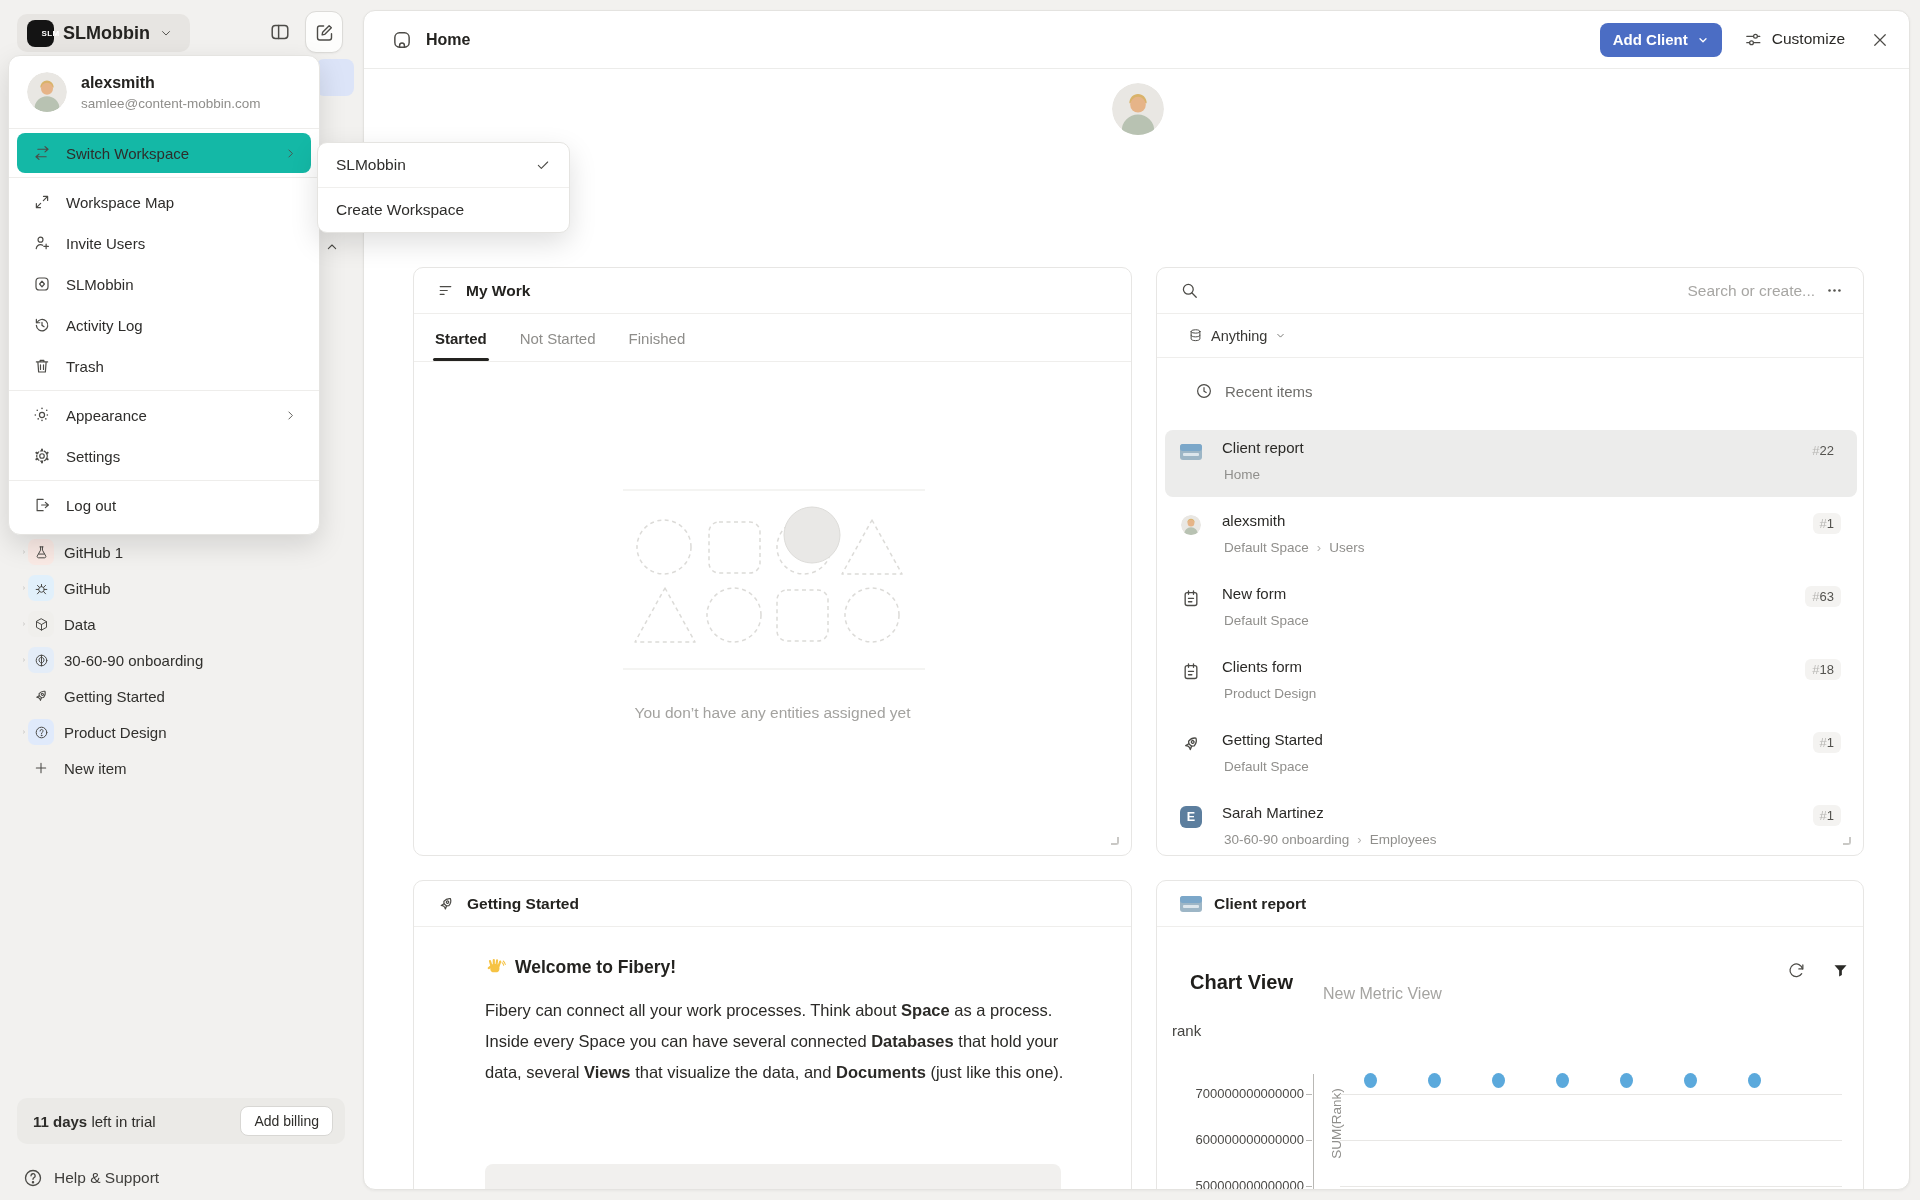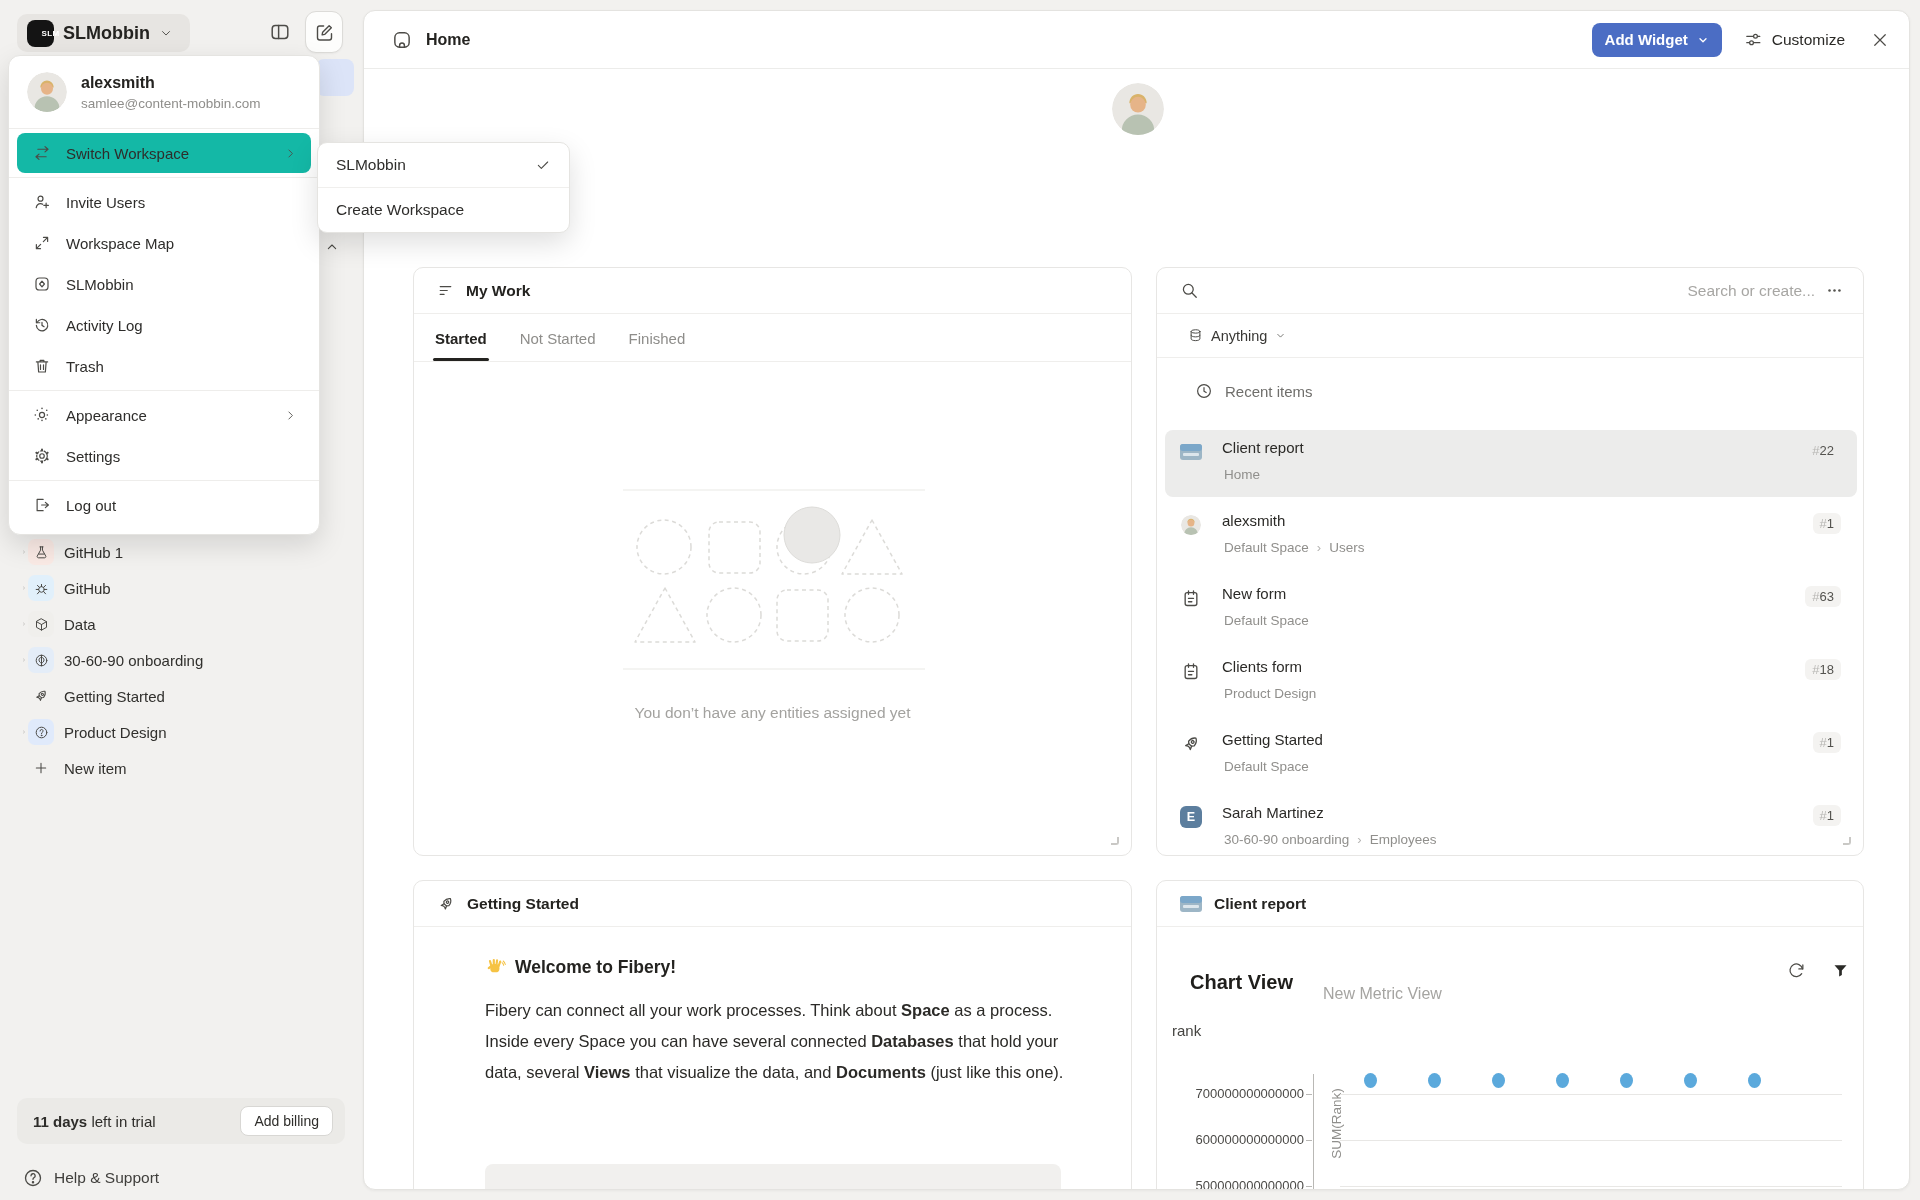--- a/index.html
+++ b/index.html
@@ -29,21 +29,21 @@
   .trial-text b { font-weight:700; }
   .add-billing { margin-left:auto; height:30px; padding:0 13px; background:#fff; border:1px solid #d8d7d4; border-radius:8px; font-size:14px; color:#2e2d2a; cursor:pointer; font-family:inherit; }
   .help { position:absolute; left:23px; top:1168px; display:flex; align-items:center; gap:11px; font-size:15.5px; color:#3f3e3b; cursor:pointer; }
 
   
   .panel { position:absolute; left:363px; top:10px; width:1547px; height:1180px; background:#fff; border:1px solid #e4e3e0; border-radius:12px; box-shadow:0 1px 3px rgba(0,0,0,.05); overflow:hidden; }
   .topbar { position:absolute; left:0; top:0; width:100%; height:58px; border-bottom:1px solid #ececea; display:flex; align-items:center; padding:0 16px 0 27px; }
   .tab-home { display:flex; align-items:center; gap:13px; font-size:16px; font-weight:600; color:#242320; cursor:pointer; }
   .topbar-right { margin-left:auto; display:flex; align-items:center; gap:22px; }
   .btn-primary { height:34px; padding:0 13px; background:#4b6dc4; border:none; border-radius:8px; color:#fff; font-size:15px; font-weight:600; display:flex; align-items:center; gap:9px; cursor:pointer; font-family:inherit; }
-  .customize { display:flex; align-items:center; gap:9px; font-size:15.5px; font-weight:500; color:#2b2a27; cursor:pointer; }
+  .customize { display:flex; gap:9px; font-size:15.5px; font-weight:500; color:#2b2a27; cursor:pointer; }
   .close-x { cursor:pointer; padding:4px; }
   .welcome-avatar { position:absolute; left:748px; top:72px; width:52px; height:52px; border-radius:50%; overflow:hidden; }
   .welcome-title { position:absolute; left:0; top:146px; width:1547px; text-align:center; font-size:28px; font-weight:700; color:#242320; }
 
   .widget { position:absolute; background:#fff; border:1px solid #e7e6e4; border-radius:10px; }
   .w-head { height:46px; border-bottom:1px solid #efeeec; display:flex; align-items:center; gap:12px; padding-left:23px; }
   .w-title { font-size:15.5px; font-weight:700; color:#242320; }
   .resize-glyph { position:absolute; right:12px; bottom:10px; width:8px; height:8px; border-right:2px solid #c9c8c5; border-bottom:2px solid #c9c8c5; border-bottom-right-radius:3px; }
 
   
@@ -268,21 +268,21 @@
       <span>
           <svg width="22" height="22" viewBox="0 0 24 24" class="ic" stroke="#3a3936">
             <rect x="4.2" y="4.2" width="15.6" height="15.6" rx="5"></rect>
             <path d="M9.4 19.8v-2a2.6 2.6 0 0 1 5.2 0v2"></path>
           </svg>
         </span>
       <span>Home</span>
     </div>
     <div class="topbar-right">
       <button class="btn-primary">
-        <span>Add Widget</span>
+        <span>Add Client</span>
         <span>
             <svg width="12" height="12" viewBox="0 0 24 24" fill="none" stroke="#fff" stroke-width="2.6" stroke-linecap="round" stroke-linejoin="round">
               <path d="M6 9.5l6 6 6-6"></path>
             </svg>
           </span>
       </button>
       <div class="customize">
         <span>
             <svg width="19" height="19" viewBox="0 0 24 24" class="ic" stroke="#2b2a27" stroke-width="1.8">
               <path d="M3.5 8h16.5M3.5 16h16.5"></path>
@@ -601,34 +601,34 @@
     <span>
         <svg width="13" height="13" viewBox="0 0 24 24" class="ic" stroke="#6b6a67" stroke-width="2.2">
           <path d="M9 5.5l6.5 6.5L9 18.5"></path>
         </svg>
       </span>
   </div>
   <div class="m-div"></div>
   <div class="m-item">
     <span>
         <svg width="18" height="18" viewBox="0 0 24 24" class="ic">
+          <path d="M14 4.5h5.5V10M19.5 4.5L13.8 10.2M10 19.5H4.5V14M4.5 19.5l5.7-5.7"></path>
+        </svg>
+      </span>
+    <span>Workspace Map</span>
+  </div>
+  <div class="m-item">
+    <span>
+        <svg width="18" height="18" viewBox="0 0 24 24" class="ic">
           <circle cx="10" cy="7.5" r="3.3"></circle>
           <path d="M4.3 19.5c.6-3.4 3-5.4 5.7-5.4 1.1 0 2.1.3 3 .9"></path>
           <path d="M17.5 13.5v6M14.5 16.5h6"></path>
         </svg>
       </span>
     <span>Invite Users</span>
-  </div>
-  <div class="m-item">
-    <span>
-        <svg width="18" height="18" viewBox="0 0 24 24" class="ic">
-          <path d="M14 4.5h5.5V10M19.5 4.5L13.8 10.2M10 19.5H4.5V14M4.5 19.5l5.7-5.7"></path>
-        </svg>
-      </span>
-    <span>Workspace Map</span>
   </div>
   <div class="m-item">
     <span>
         <svg width="18" height="18" viewBox="0 0 24 24" class="ic">
           <rect x="4" y="4" width="16" height="16" rx="4.5"></rect>
           <path d="M12 8.3l3.2 3.7-3.2 3.7-3.2-3.7z"></path>
         </svg>
       </span>
     <span>SLMobbin</span>
   </div>

